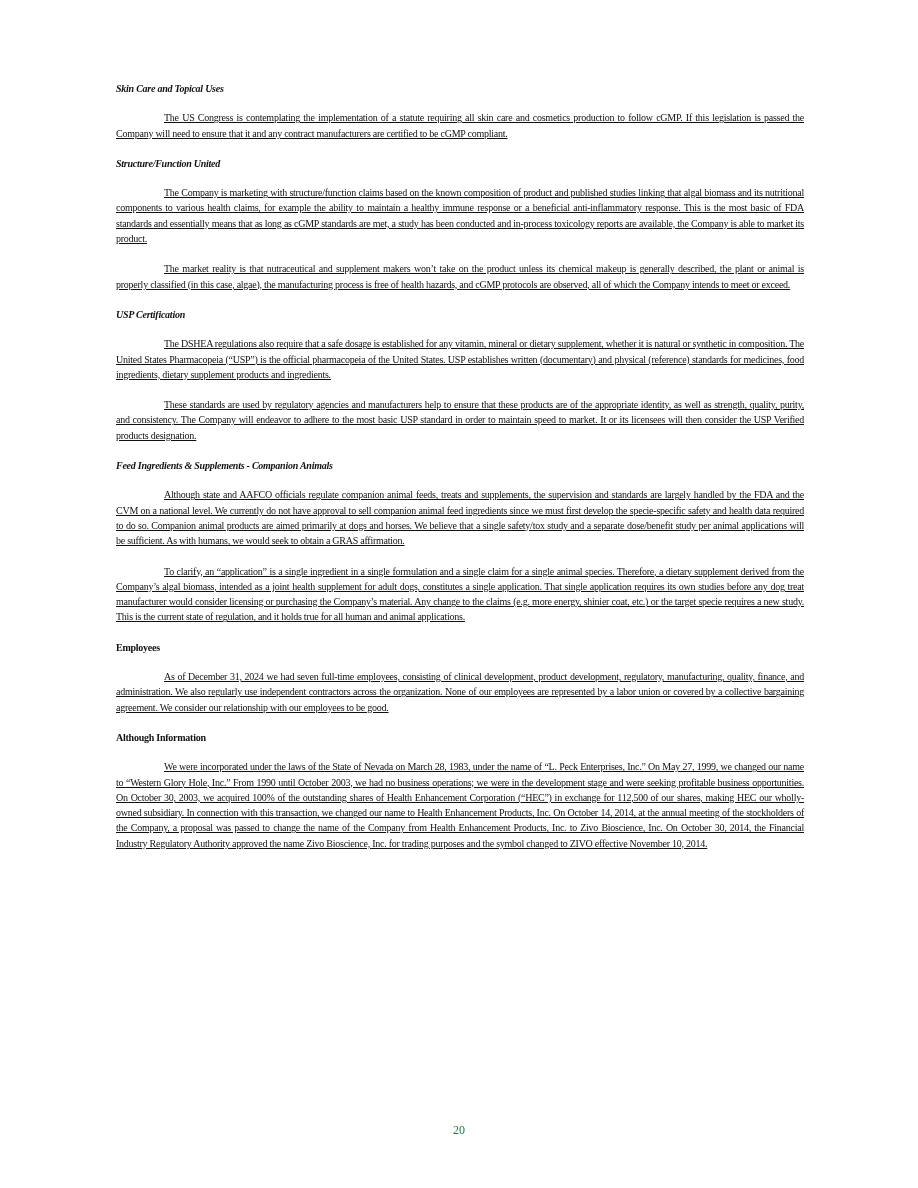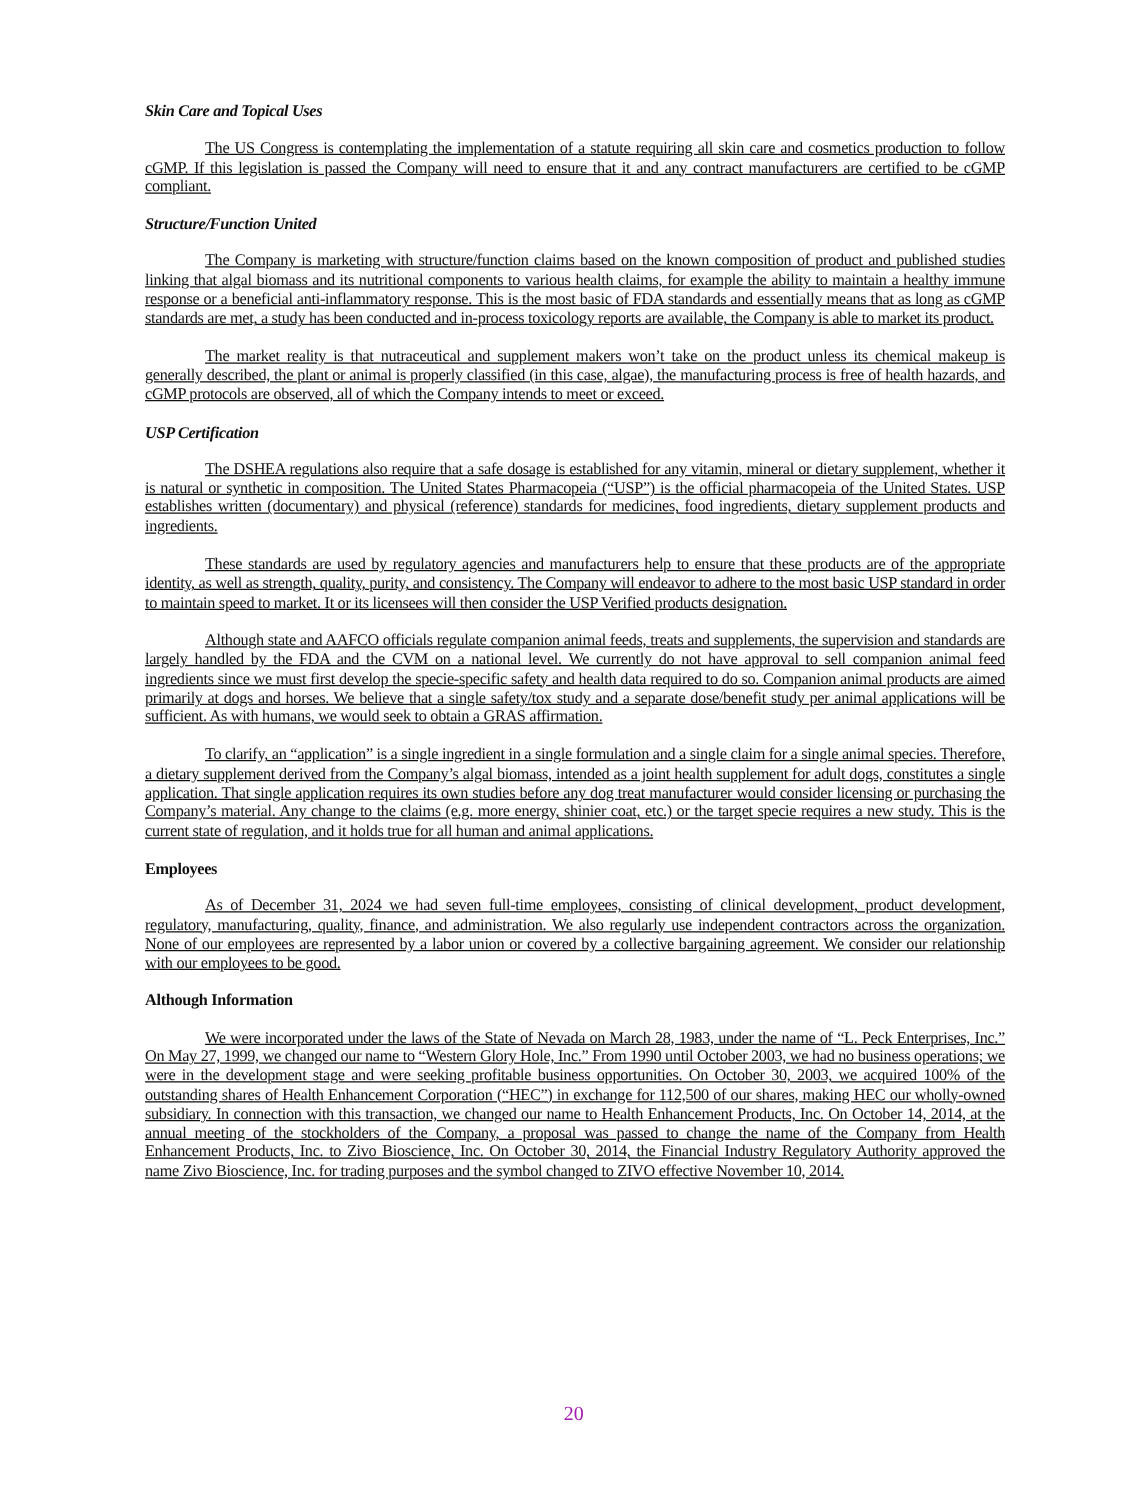--- a/index.html
+++ b/index.html
@@ -1,29 +1,29 @@
 <!DOCTYPE html>
 <html><head>
 <meta charset="utf-8">
 <style>
   html, body { margin: 0; padding: 0; background: #ffffff; }
   body { width: 918px; height: 1188px; position: relative; overflow: hidden; }
   .page {
     position: absolute; left: 116px; top: 81px; width: 688px;
     font-family: "Liberation Serif", "DejaVu Serif", serif;
-    font-size: 13px; line-height: 15.3px; color: #111;
+    font-size: 10px; line-height: 15.3px; color: #111;
     letter-spacing: -0.25px;
   }
   .h-ital { font-weight: bold; font-style: italic; margin: 0 0 14px 0; }
   .h-bold { font-weight: bold; margin: 0 0 14px 0; }
   p { margin: 0 0 15px 0; text-align: justify; text-indent: 48px; text-decoration: underline; }
   .sec { margin: 0; }
   .footer {
     position: absolute; left: 0; width: 918px; top: 1123px; text-align: center;
-    font-family: "Liberation Serif", "DejaVu Serif", serif; font-size: 16px; color: #a21caf;
+    font-family: "Liberation Serif", "DejaVu Serif", serif; font-size: 12px; color: #15803d;
   }
 </style>
 </head>
 <body>
 
 <div class="page">
 
   <div class="sec">
     <div class="h-ital">Skin Care and Topical Uses</div>
     <p>The US Congress is contemplating the implementation of a statute requiring all skin care and cosmetics production to follow cGMP. If this legislation is passed the Company will need to ensure that it and any contract manufacturers are certified to be cGMP compliant.</p>
@@ -35,20 +35,21 @@
     <p>The market reality is that nutraceutical and supplement makers won’t take on the product unless its chemical makeup is generally described, the plant or animal is properly classified (in this case, algae), the manufacturing process is free of health hazards, and cGMP protocols are observed, all of which the Company intends to meet or exceed.</p>
   </div>
 
   <div class="sec">
     <div class="h-ital">USP Certification</div>
     <p>The DSHEA regulations also require that a safe dosage is established for any vitamin, mineral or dietary supplement, whether it is natural or synthetic in composition. The United States Pharmacopeia (“USP”) is the official pharmacopeia of the United States. USP establishes written (documentary) and physical (reference) standards for medicines, food ingredients, dietary supplement products and ingredients.</p>
     <p>These standards are used by regulatory agencies and manufacturers help to ensure that these products are of the appropriate identity, as well as strength, quality, purity, and consistency. The Company will endeavor to adhere to the most basic USP standard in order to maintain speed to market. It or its licensees will then consider the USP Verified products designation.</p>
   </div>
 
   <div class="sec">
+    <div class="h-ital">Feed Ingredients &amp; Supplements - Companion Animals</div>
     <p>Although state and AAFCO officials regulate companion animal feeds, treats and supplements, the supervision and standards are largely handled by the FDA and the CVM on a national level. We currently do not have approval to sell companion animal feed ingredients since we must first develop the specie-specific safety and health data required to do so. Companion animal products are aimed primarily at dogs and horses. We believe that a single safety/tox study and a separate dose/benefit study per animal applications will be sufficient. As with humans, we would seek to obtain a GRAS affirmation.</p>
     <p>To clarify, an “application” is a single ingredient in a single formulation and a single claim for a single animal species. Therefore, a dietary supplement derived from the Company’s algal biomass, intended as a joint health supplement for adult dogs, constitutes a single application. That single application requires its own studies before any dog treat manufacturer would consider licensing or purchasing the Company’s material. Any change to the claims (e.g. more energy, shinier coat, etc.) or the target specie requires a new study. This is the current state of regulation, and it holds true for all human and animal applications.</p>
   </div>
 
   <div class="sec">
     <div class="h-bold">Employees</div>
     <p>As of December 31, 2024 we had seven full-time employees, consisting of clinical development, product development, regulatory, manufacturing, quality, finance, and administration. We also regularly use independent contractors across the organization.  None of our employees are represented by a labor union or covered by a collective bargaining agreement. We consider our relationship with our employees to be good.</p>
   </div>
 
   <div class="sec">

